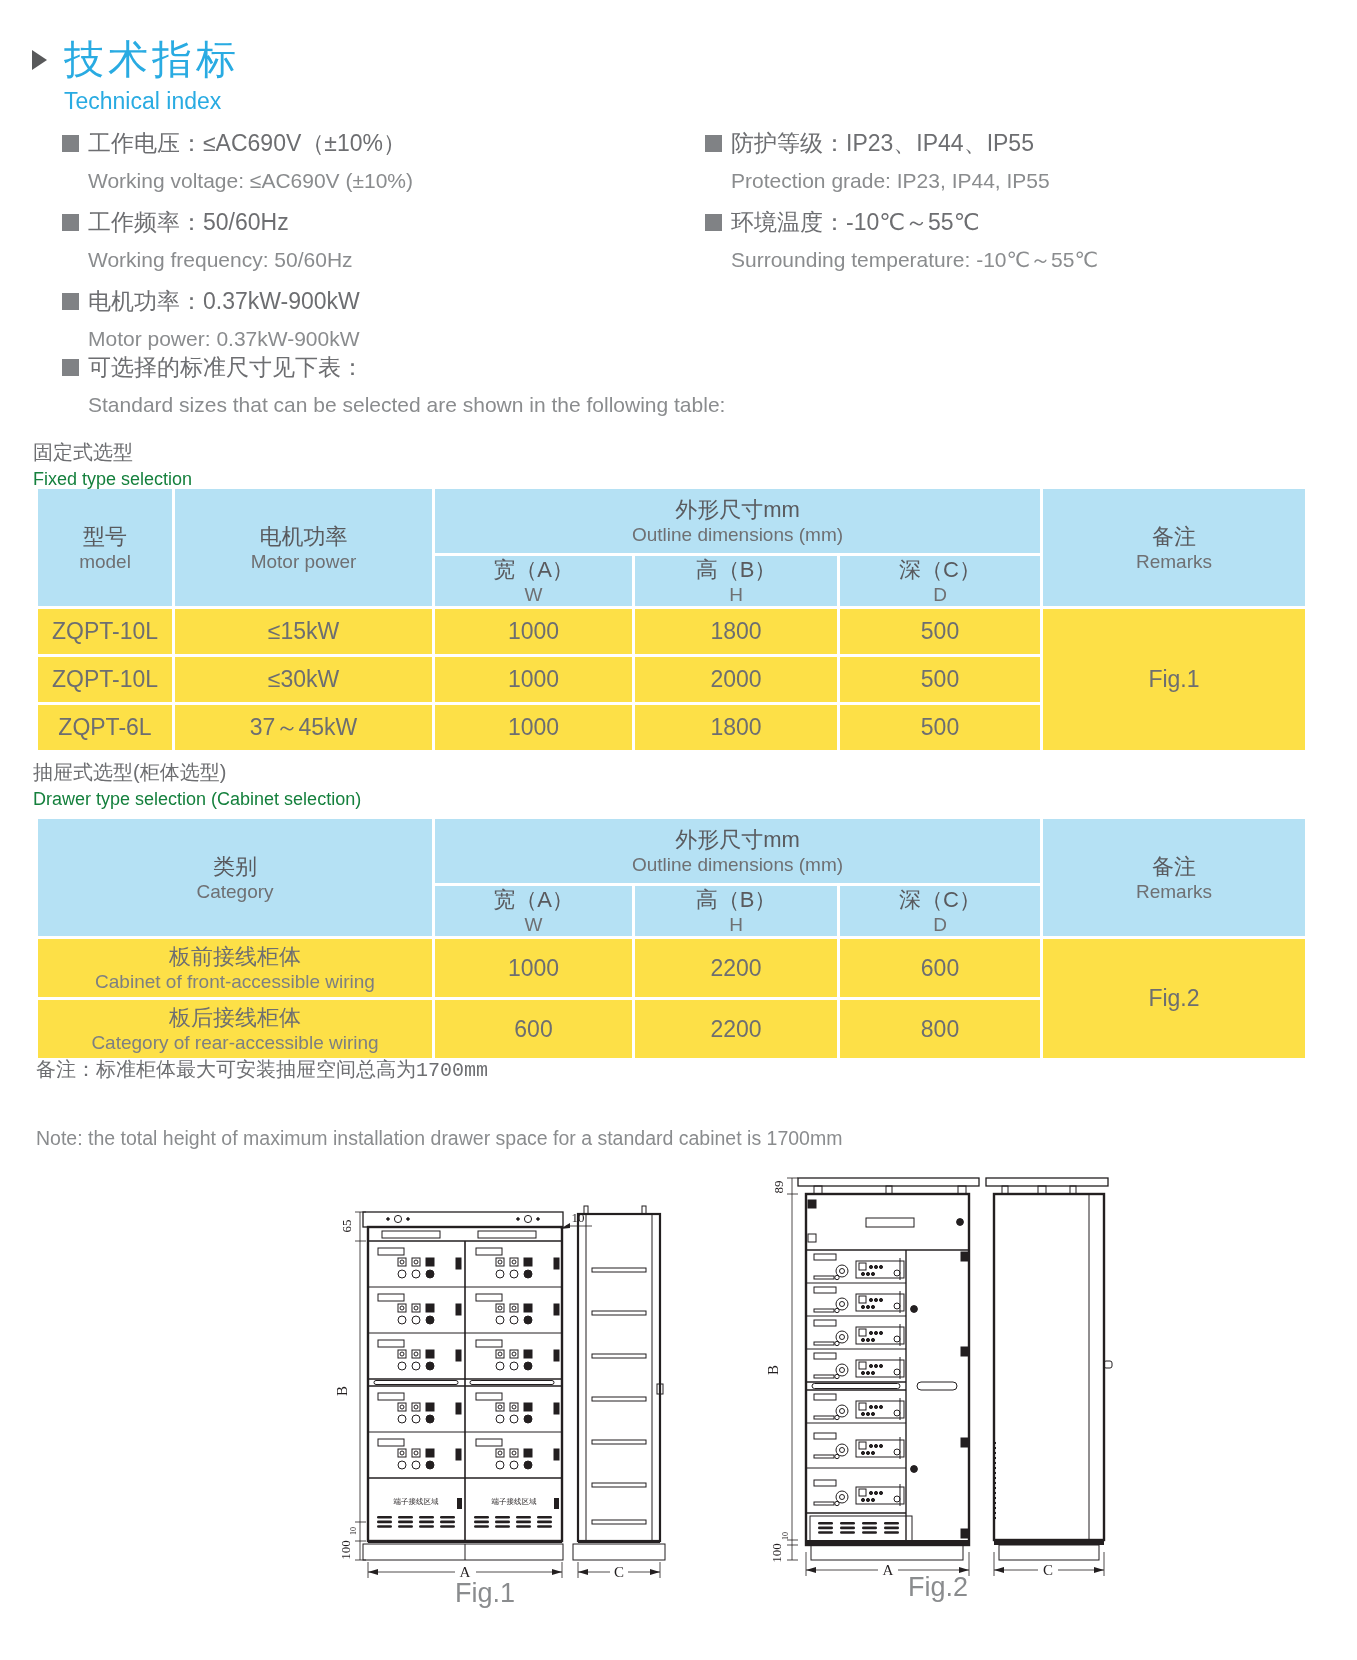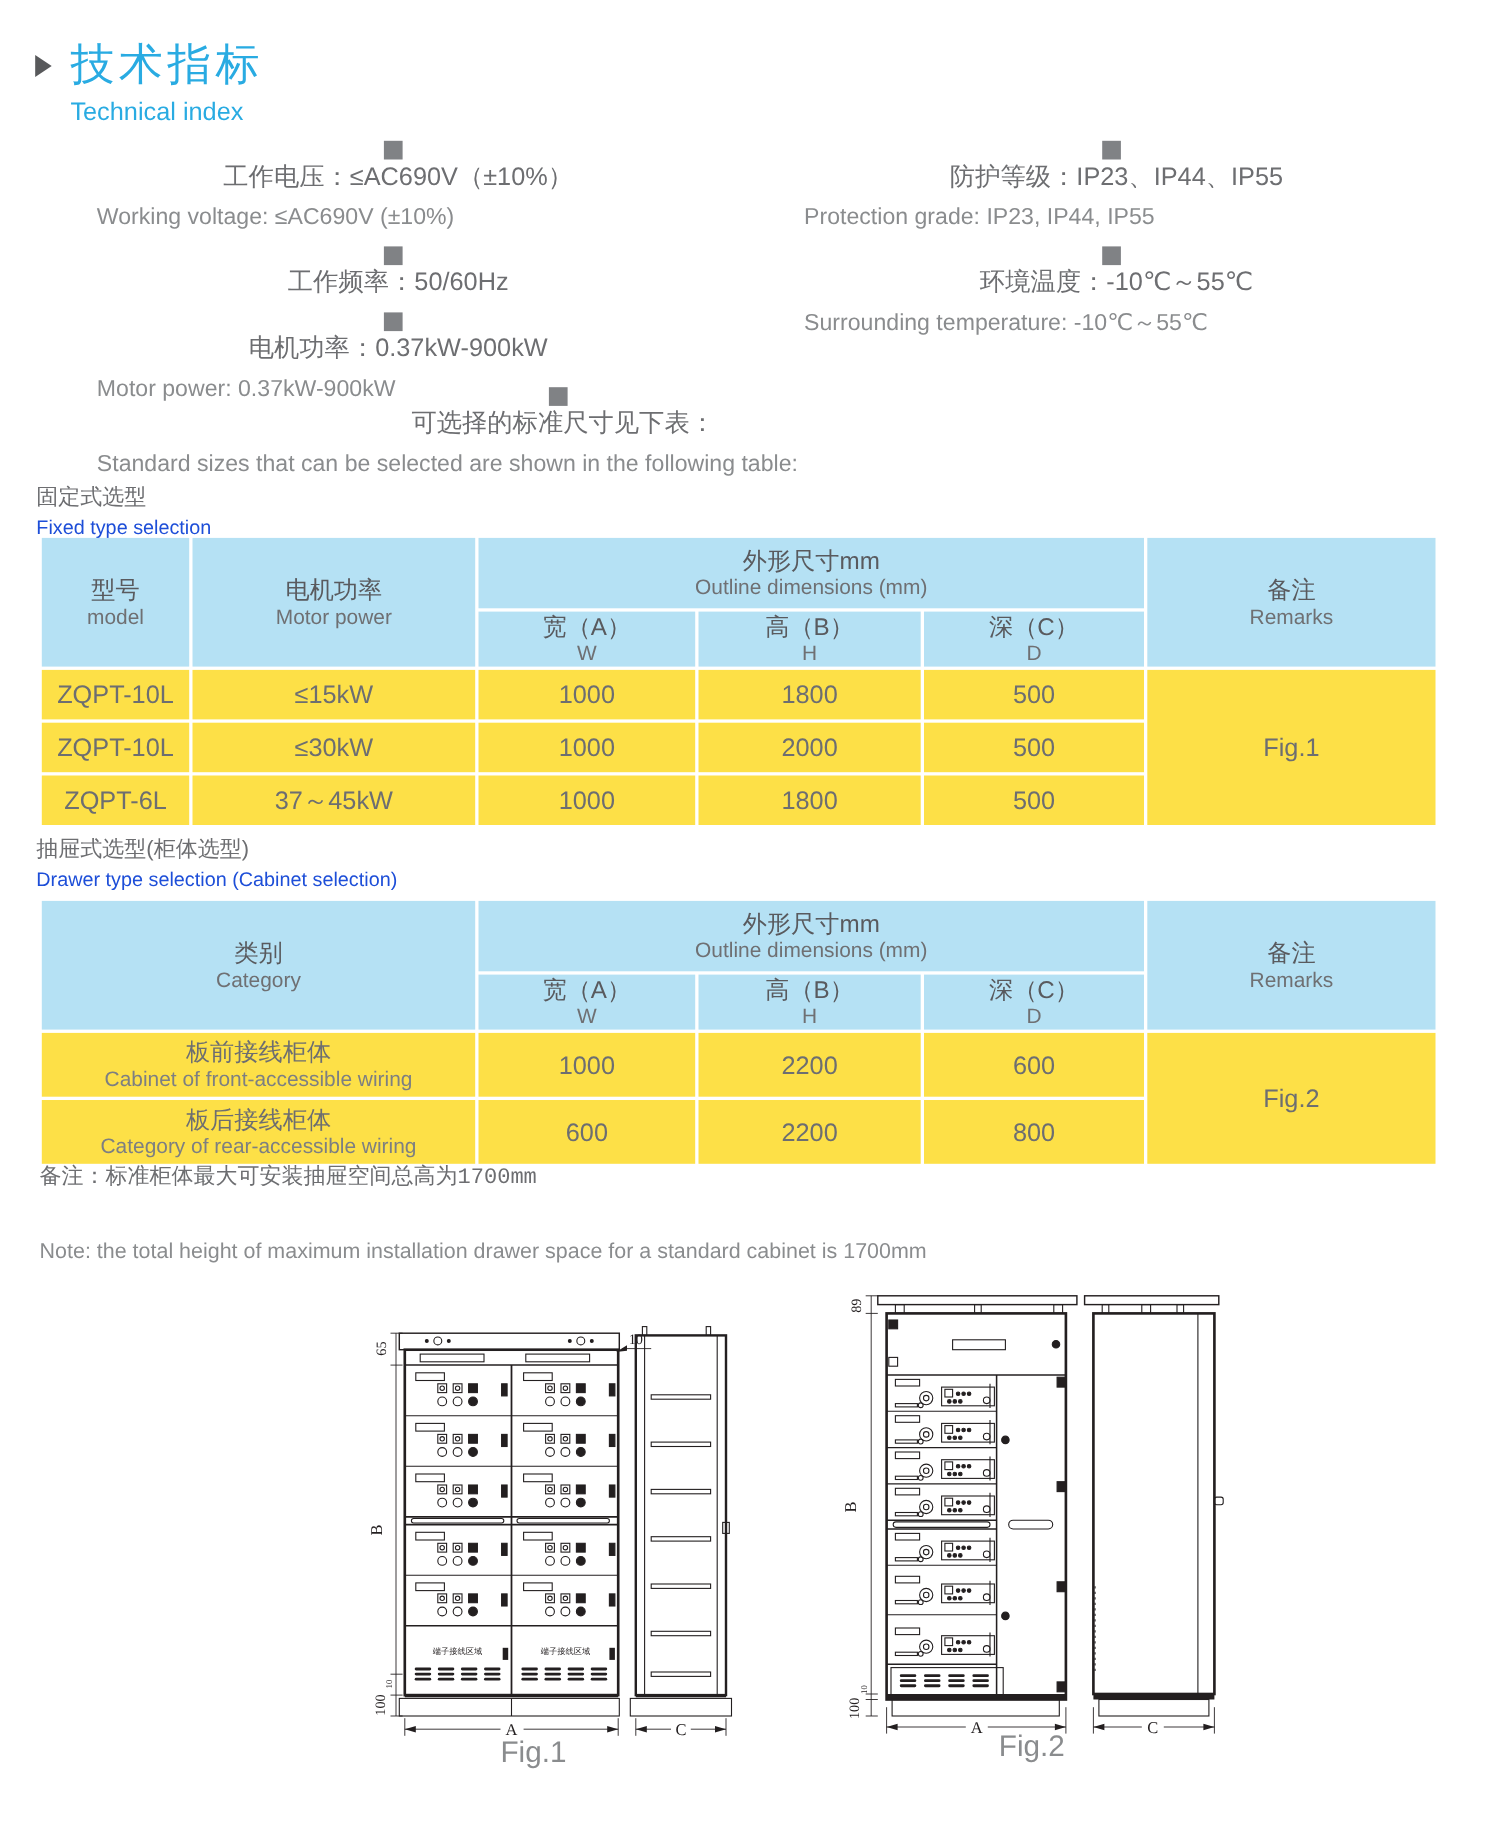--- a/index.html
+++ b/index.html
@@ -12,29 +12,29 @@
   .hdr .tri { position:absolute; left:0; top:14px; width:0; height:0;
     border-left:15px solid #58595b; border-top:10px solid transparent; border-bottom:10px solid transparent; }
   .hdr .title-cn { margin-left:32px; font-size:40px; letter-spacing:4px; color:#29abe2; font-weight:500; line-height:46px; }
   .hdr .title-en { margin-left:32px; font-size:23px; color:#29abe2; margin-top:6px; }
 
   
   .spec-col { position:absolute; top:128px; }
   #spec-left { left:62px; width:600px; }
   #spec-right { left:705px; width:620px; }
   .spec-item { margin-bottom:13px; }
-  .spec-cn { font-size:23px; color:#6d6e71; line-height:30px; margin-bottom:10px; display:flex; align-items:center;flex-direction:column; }
+  .spec-cn { font-size:23px; color:#6d6e71; line-height:30px; margin-bottom:10px; display:flex; align-items:center; }
   .sq { display:inline-block; width:17px; height:17px; background:#808285; margin-right:9px; flex:0 0 auto; }
   .spec-en { font-size:21px; color:#8a8c8e; line-height:26px; padding-left:26px; margin-bottom:13px; }
   #spec-intro { position:absolute; left:62px; top:352px; width:900px; }
 
   
   .sec { position:absolute; left:33px; }
   .sec .sec-cn { font-size:20px; color:#6d6e71; line-height:24px; }
-  .sec .sec-en { font-size:18px; color:#1d4ed8; line-height:24px; margin-top:3px; }
+  .sec .sec-en { font-size:18px; color:#15803d; line-height:24px; margin-top:3px; }
   #sec1 { top:440px; } #sec2 { top:760px; }
 
   
   table.t { position:absolute; left:35px; border-collapse:separate; border-spacing:3px; }
   #table1 { top:486px; } #table2 { top:816px; }
   table.t th, table.t td { text-align:center; vertical-align:middle; font-weight:normal;margin-left:32px; }
   table.t th { background:#b5e1f4; color:#595a5e; }
   table.t td { background:#fde047; color:#6d6e71; font-size:23px; }
   .hcn { font-size:22px; color:#595a5e; line-height:27px; }
   .hen { font-size:19px; color:#6f7073; line-height:23px; }
@@ -77,20 +77,21 @@
           <span class="sq"></span>
           <span>工作电压：≤AC690V（±10%）</span>
         </div>
       <div class="spec-en">Working voltage: ≤AC690V (±10%)</div>
     </div>
     <div class="spec-item">
       <div class="spec-cn">
           <span class="sq"></span>
           <span>工作频率：50/60Hz</span>
         </div>
+      <div class="spec-en">Working frequency: 50/60Hz</div>
     </div>
     <div class="spec-item">
       <div class="spec-cn">
           <span class="sq"></span>
           <span>电机功率：0.37kW-900kW</span>
         </div>
       <div class="spec-en">Motor power: 0.37kW-900kW</div>
     </div>
   </div>
 

